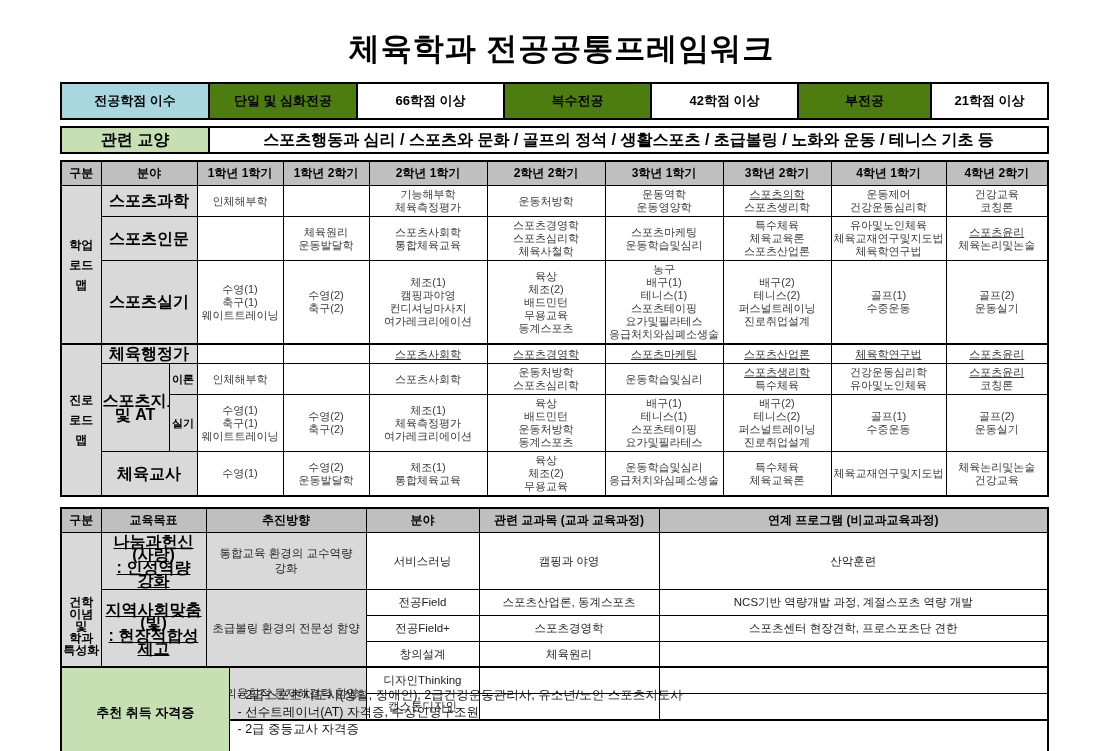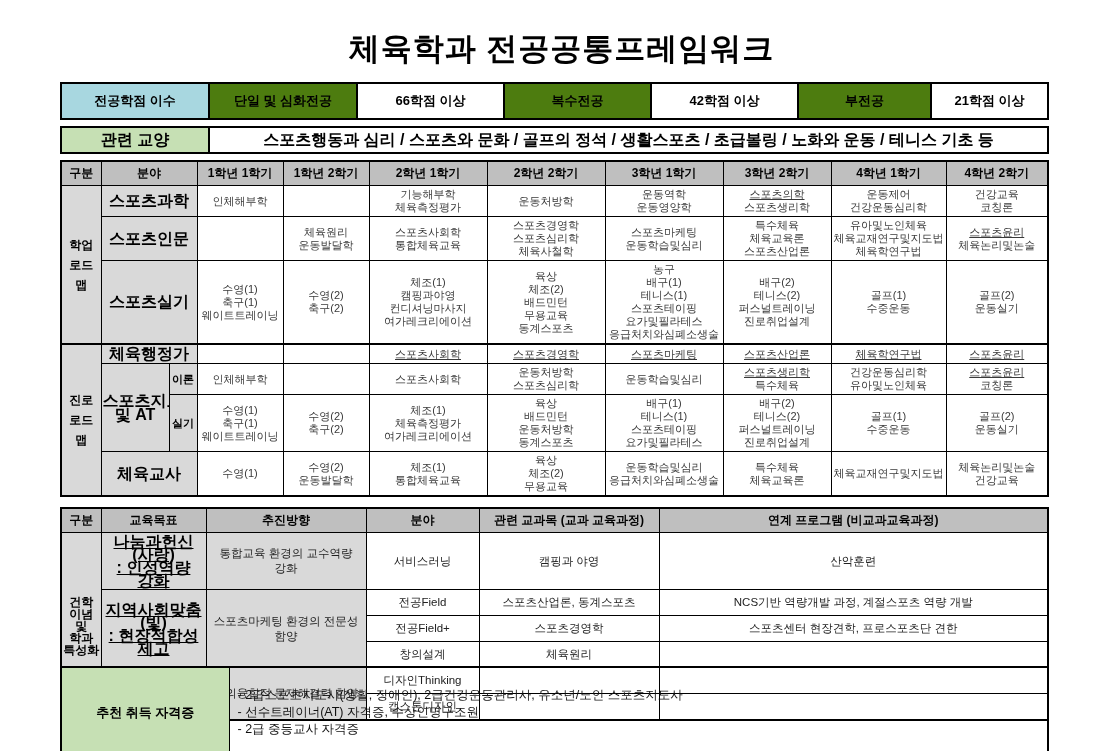--- a/index.html
+++ b/index.html
@@ -415,21 +415,21 @@
           <td class="dir" rowspan="1">통합교육 환경의 교수역량 강화</td>
           <td class="gcell">서비스러닝</td>
           <td class="gcell">캠핑과 야영</td>
           <td class="gcell">산악훈련</td>
         </tr>
         <tr>
           <td class="goal" rowspan="3">
             <div>지역사회맞춤(빛)</div>
             <div>: 현장적합성 제고</div>
           </td>
-          <td class="dir" rowspan="3">스포츠마케팅 환경의 전문성 함양</td>
+          <td class="dir" rowspan="3">초급볼링 환경의 전문성 함양</td>
           <td class="gcell">전공Field</td>
           <td class="gcell">스포츠산업론, 동계스포츠</td>
           <td class="gcell">NCS기반 역량개발 과정, 계절스포츠 역량 개발</td>
         </tr>
         <tr>
           <td class="gcell">전공Field+</td>
           <td class="gcell">스포츠경영학</td>
           <td class="gcell">스포츠센터 현장견학, 프로스포츠단 견한</td>
         </tr>
         <tr>

